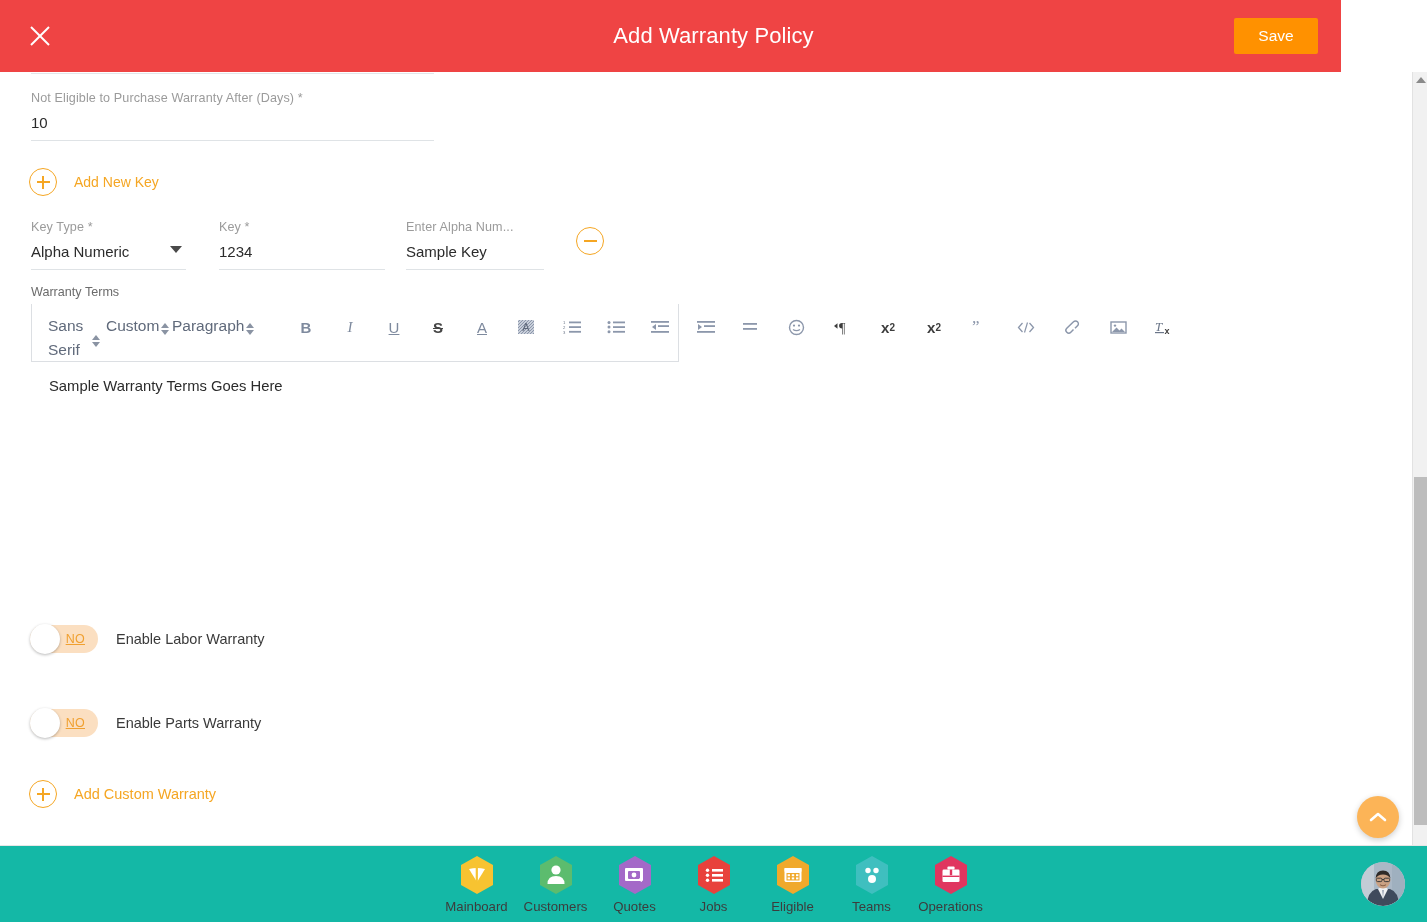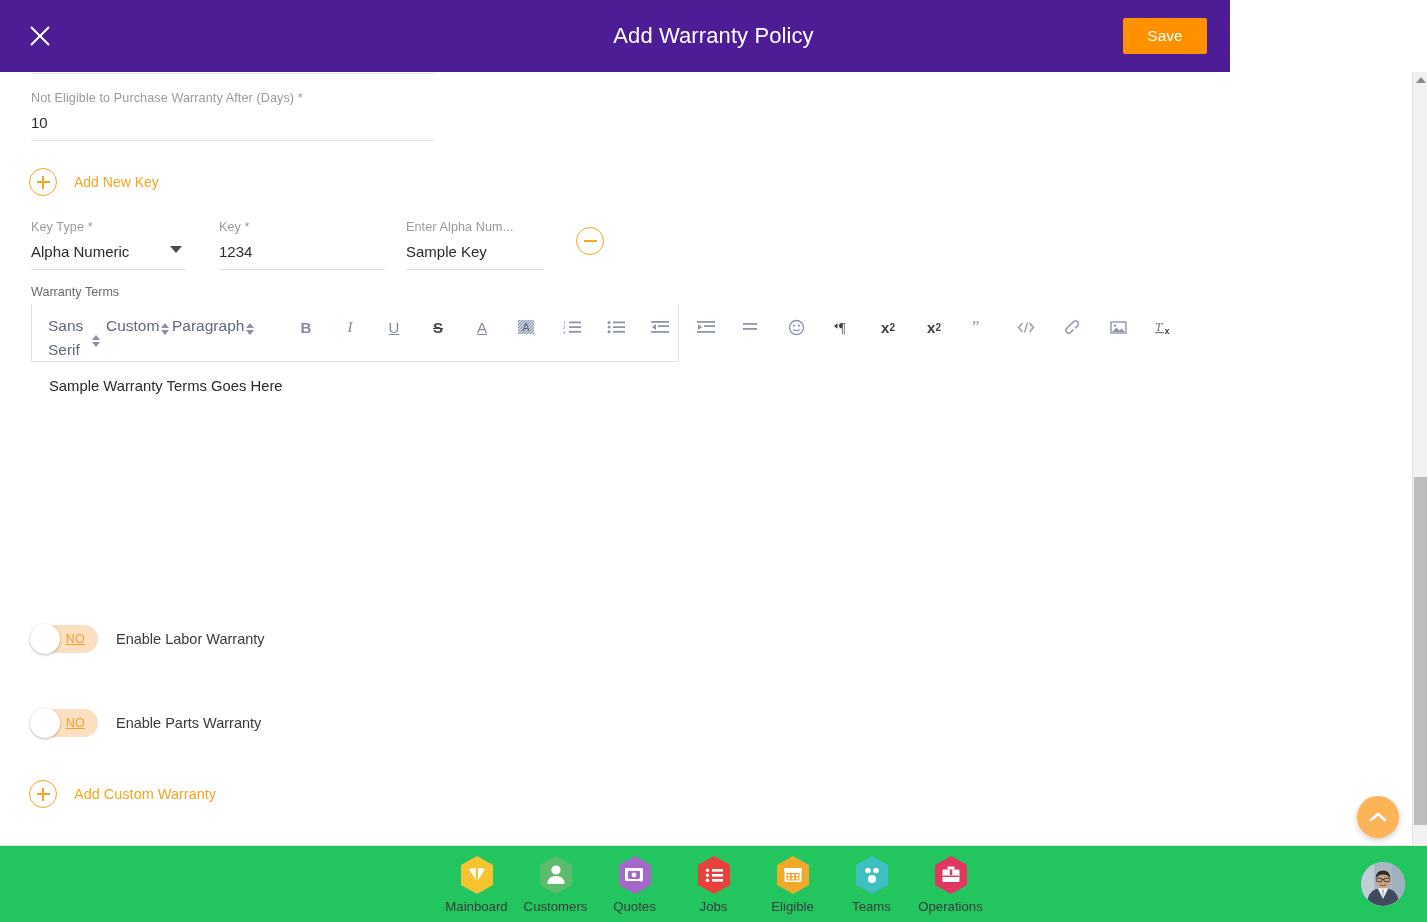--- a/index.html
+++ b/index.html
@@ -7,22 +7,22 @@
     width: 1427px; height: 922px;
     font-family: "Liberation Sans", sans-serif;
     background: #ffffff;
     overflow: hidden;
   }
   body { position: relative; }
 
   
   .topbar {
     position: absolute; top: 0; left: 0;
-    width: 1230px; height: 72px;
-    background: #4c1d95;
+    width: 1341px; height: 72px;
+    background: #ef4444;
     display: flex; align-items: center;
     z-index: 40;
   }
   .close-btn {
     position: absolute; left: 24px; top: 20px;
     width: 32px; height: 32px;
     display: flex; align-items: center; justify-content: center;
     cursor: pointer;
   }
   .close-btn svg { display: block; }
@@ -243,21 +243,21 @@
     position: absolute; left: 1px; top: 405px;
     width: 13px; height: 348px;
     background: #bdbdbd; border-radius: 0;
     cursor: pointer;
   }
 
   
   .bottomnav {
     position: absolute; left: 0; bottom: 0;
     width: 1427px; height: 77px;
-    background: #22c55e;
+    background: #14b8a6;
     border-top: 1px solid #e6e6e6;
     z-index: 45;
   }
   .nav-items {
     position: absolute; left: 0; top: 0;
     width: 1427px; height: 77px;
     display: flex; align-items: center; justify-content: center;
     gap: 0;
   }
   .nav-item {

